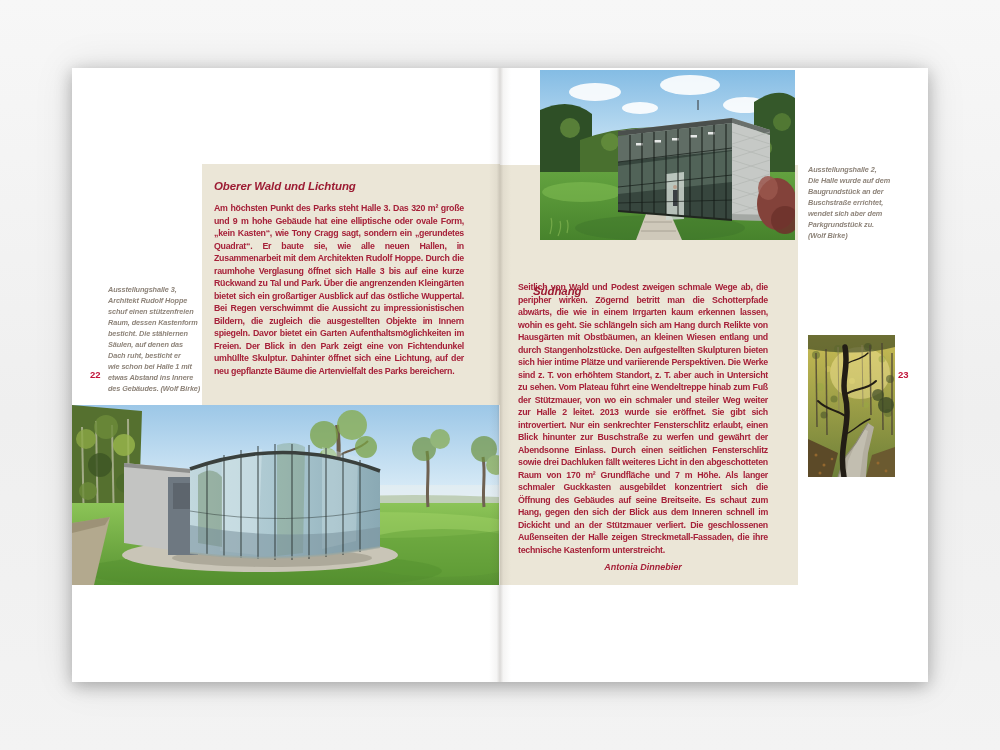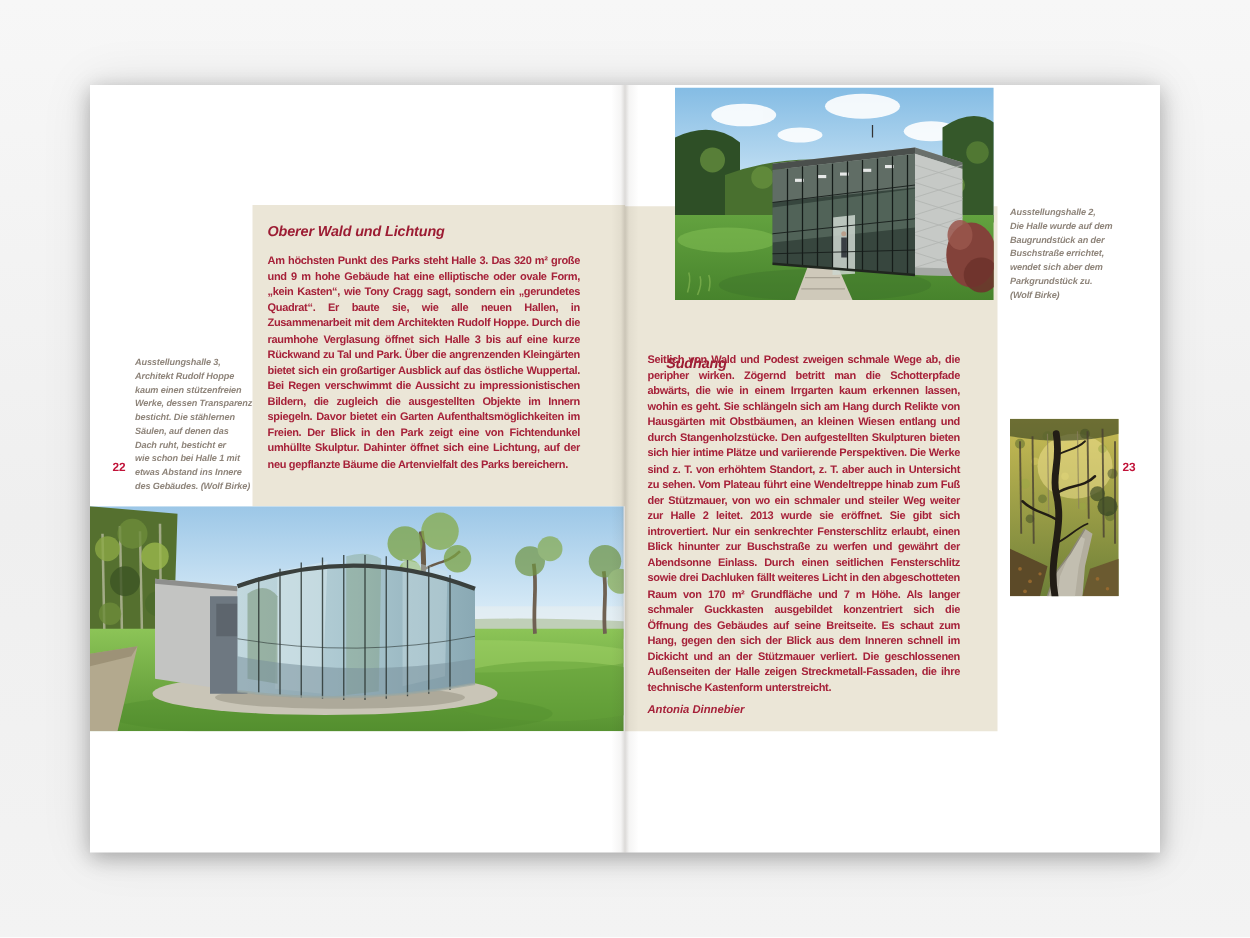--- a/index.html
+++ b/index.html
@@ -29,21 +29,21 @@
   .heading-left{left:142px;top:112px;}
   .heading-right{left:33px;top:189px;margin-top:28px;}
   .article-body{
     position:absolute;z-index:3;width:250px;
     font-size:8.8px;line-height:12.5px;font-weight:600;
     color:#A62139;text-align:justify;letter-spacing:-.25px;
   }
   .body-left{left:142px;top:134px;}
   .body-right{left:18px;top:213px;}
   .signature{
-    display:block;text-align:left;margin-top:5px;
+    display:block;text-align:center;margin-top:5px;
     font-style:italic;font-weight:bold;font-size:9px;letter-spacing:0;
   }
   .margin-caption{
     position:absolute;z-index:3;width:110px;
     font-size:7.3px;line-height:11px;font-style:italic;font-weight:600;
     color:#8E847A;letter-spacing:-.1px;
   }
   .margin-caption div{white-space:nowrap;}
   .caption-left{left:36px;top:216px;}
   .caption-right-top{left:308px;top:96px;}
@@ -72,22 +72,22 @@
     <div class="page page-left">
       <div class="cream cream-left"></div>
 
       <div class="article-heading heading-left">Oberer Wald und Lichtung</div>
 
       <div class="article-body body-left">Am höchsten Punkt des Parks steht Halle 3. Das 320 m² große und 9 m hohe Gebäude hat eine elliptische oder ovale Form, „kein Kasten“, wie Tony Cragg sagt, sondern ein „gerundetes Quadrat“. Er baute sie, wie alle neuen Hallen, in Zusammenarbeit mit dem Architekten Rudolf Hoppe. Durch die raumhohe Verglasung öffnet sich Halle 3 bis auf eine kurze Rückwand zu Tal und Park. Über die angrenzenden Kleingärten bietet sich ein großartiger Ausblick auf das östliche Wuppertal. Bei Regen verschwimmt die Aussicht zu impressionistischen Bildern, die zugleich die ausgestellten Objekte im Innern spiegeln. Davor bietet ein Garten Aufenthaltsmöglichkeiten im Freien. Der Blick in den Park zeigt eine von Fichtendunkel umhüllte Skulptur. Dahinter öffnet sich eine Lichtung, auf der neu gepflanzte Bäume die Artenvielfalt des Parks bereichern.</div>
 
       <div class="margin-caption caption-left">
           <div>Ausstellungshalle 3,</div>
           <div>Architekt Rudolf Hoppe</div>
-          <div>kaum einen stützenfreien</div>
-          <div>Werke, dessen Transparenz</div>
+          <div>schuf einen stützenfreien</div>
+          <div>Raum, dessen Kastenform</div>
           <div>besticht. Die stählernen</div>
           <div>Säulen, auf denen das</div>
           <div>Dach ruht, besticht er</div>
           <div>wie schon bei Halle 1 mit</div>
           <div>etwas Abstand ins Innere</div>
           <div>des Gebäudes. (Wolf Birke)</div>
         </div>
 
       <div class="page-number pn-left">22</div>
 

